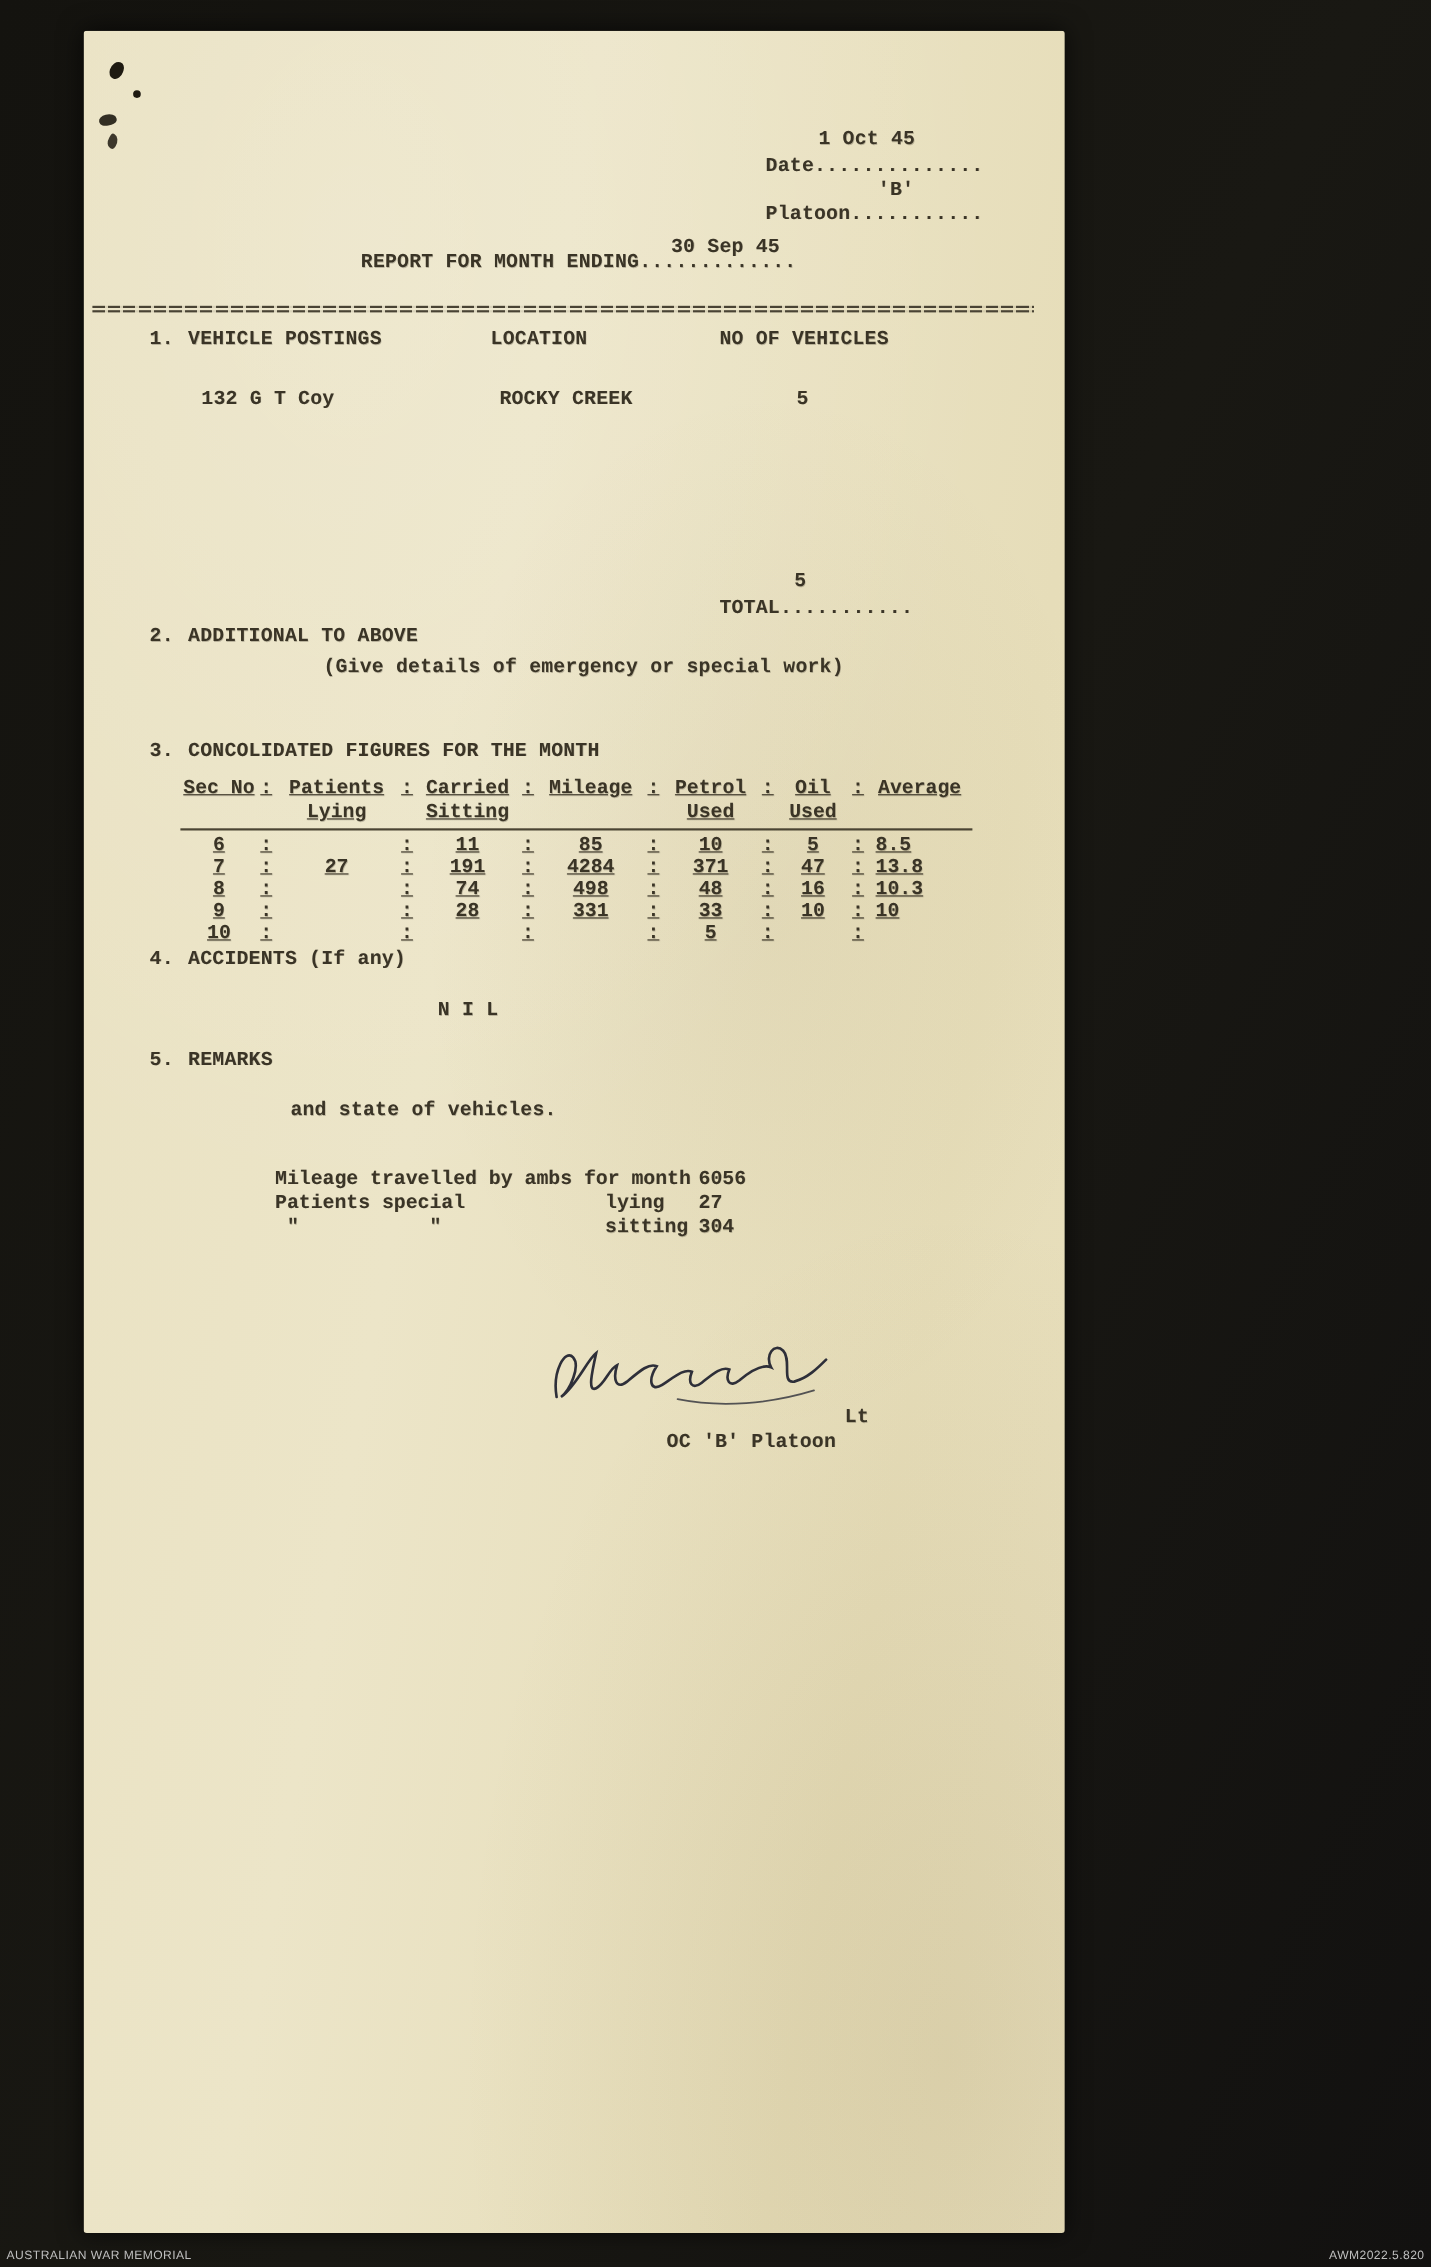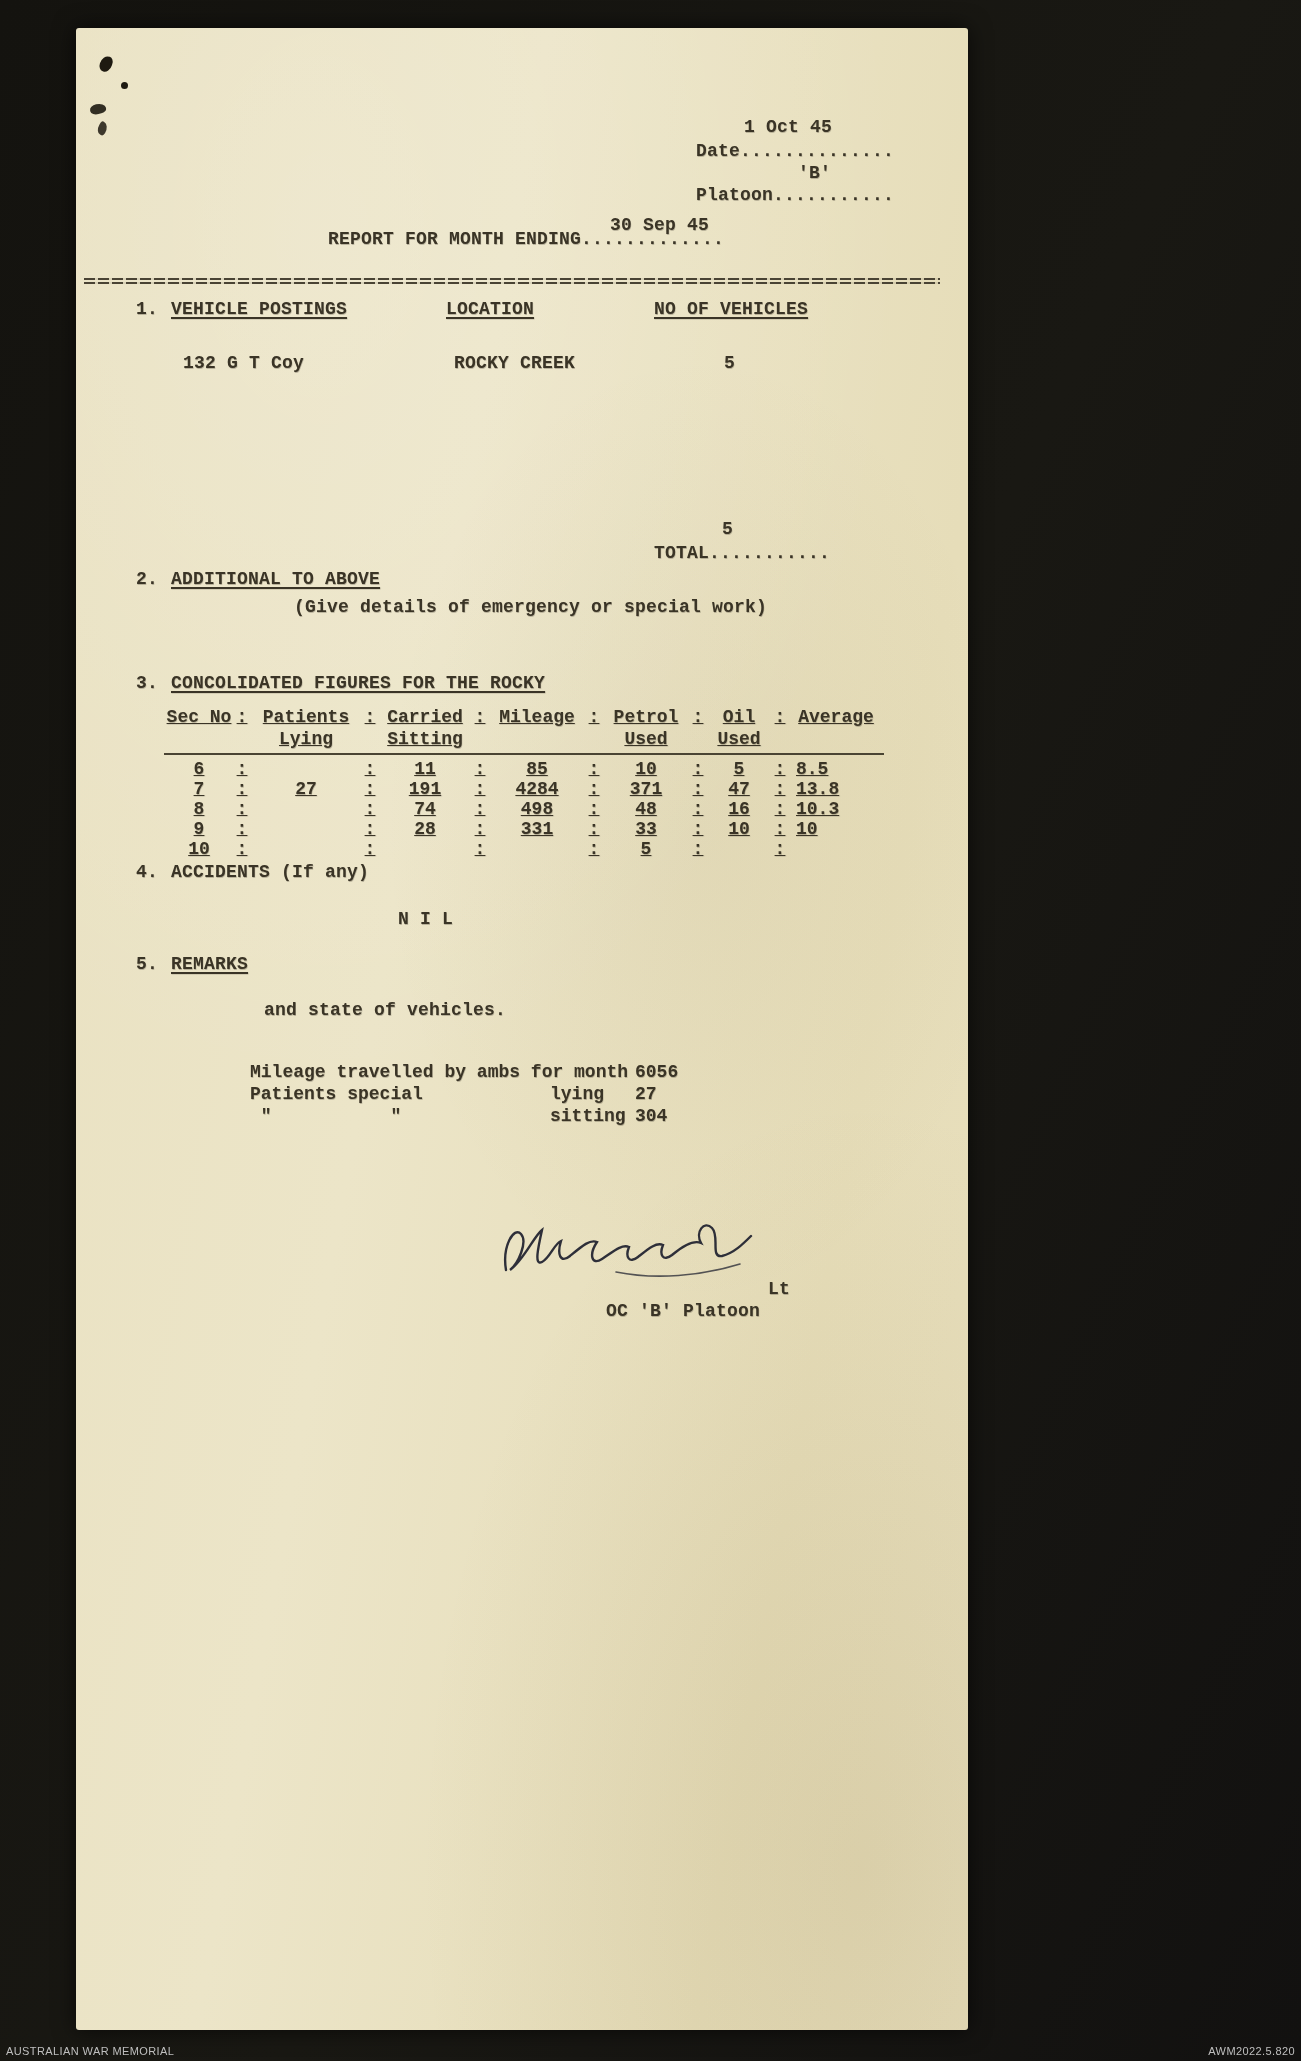--- a/index.html
+++ b/index.html
@@ -17,21 +17,21 @@
       radial-gradient(60% 40% at 70% 40%, rgba(110,90,40,.06), rgba(110,90,40,0) 60%),
       linear-gradient(100deg,#e9e1c1,#ece5c8 38%,#e6ddb9 78%,#e8dfbd);
     box-shadow:0 0 22px rgba(0,0,0,.65);
   }
   .t {
     position:absolute; white-space:pre;
     font:700 18px/22px "Liberation Mono","DejaVu Sans Mono",monospace;
     color:#3a3426; letter-spacing:.2px;
     text-shadow:.5px .5px 0 rgba(58,52,38,.28);
   }
-  .u { text-decoration:underline; text-underline-offset:3px; text-decoration-thickness:2px; }
+  .u { text-underline-offset:3px; text-decoration-thickness:2px; }
   .divider { position:absolute; left:8px; top:250px; width:856px; height:7px; }
   .divider .dl {
     height:2px; margin-bottom:2px;
     background:repeating-linear-gradient(90deg,#494334 0 11px, rgba(73,67,52,.12) 11px 14px);
   }
   .vtable {
     position:absolute; left:88px; top:678px; width:720px;
     font:700 18px/20px "Liberation Mono","DejaVu Sans Mono",monospace;
     color:#3a3426; text-shadow:.5px .5px 0 rgba(58,52,38,.28);
   }
@@ -92,21 +92,21 @@
     <span class="t" style="left:648px;top:324px">5</span>
 
     <span class="t" style="left:646px;top:490px">5</span>
     <span class="t" style="left:578px;top:514px">TOTAL...........</span>
 
     <span class="t" style="left:60px;top:540px">2.</span>
     <span class="t u" style="left:95px;top:540px">ADDITIONAL TO ABOVE</span>
     <span class="t" style="left:218px;top:568px">(Give details of emergency or special work)</span>
 
     <span class="t" style="left:60px;top:644px">3.</span>
-    <span class="t u" style="left:95px;top:644px">CONCOLIDATED FIGURES FOR THE ROCKY</span>
+    <span class="t u" style="left:95px;top:644px">CONCOLIDATED FIGURES FOR THE MONTH</span>
 
     <div class="vtable">
       <div class="vrow vh">
         <span class="cc">Sec No</span>
         <span class="cc">:</span>
         <span class="cc">Patients</span>
         <span class="cc">:</span>
         <span class="cc">Carried</span>
         <span class="cc">:</span>
         <span class="cc">Mileage</span>

